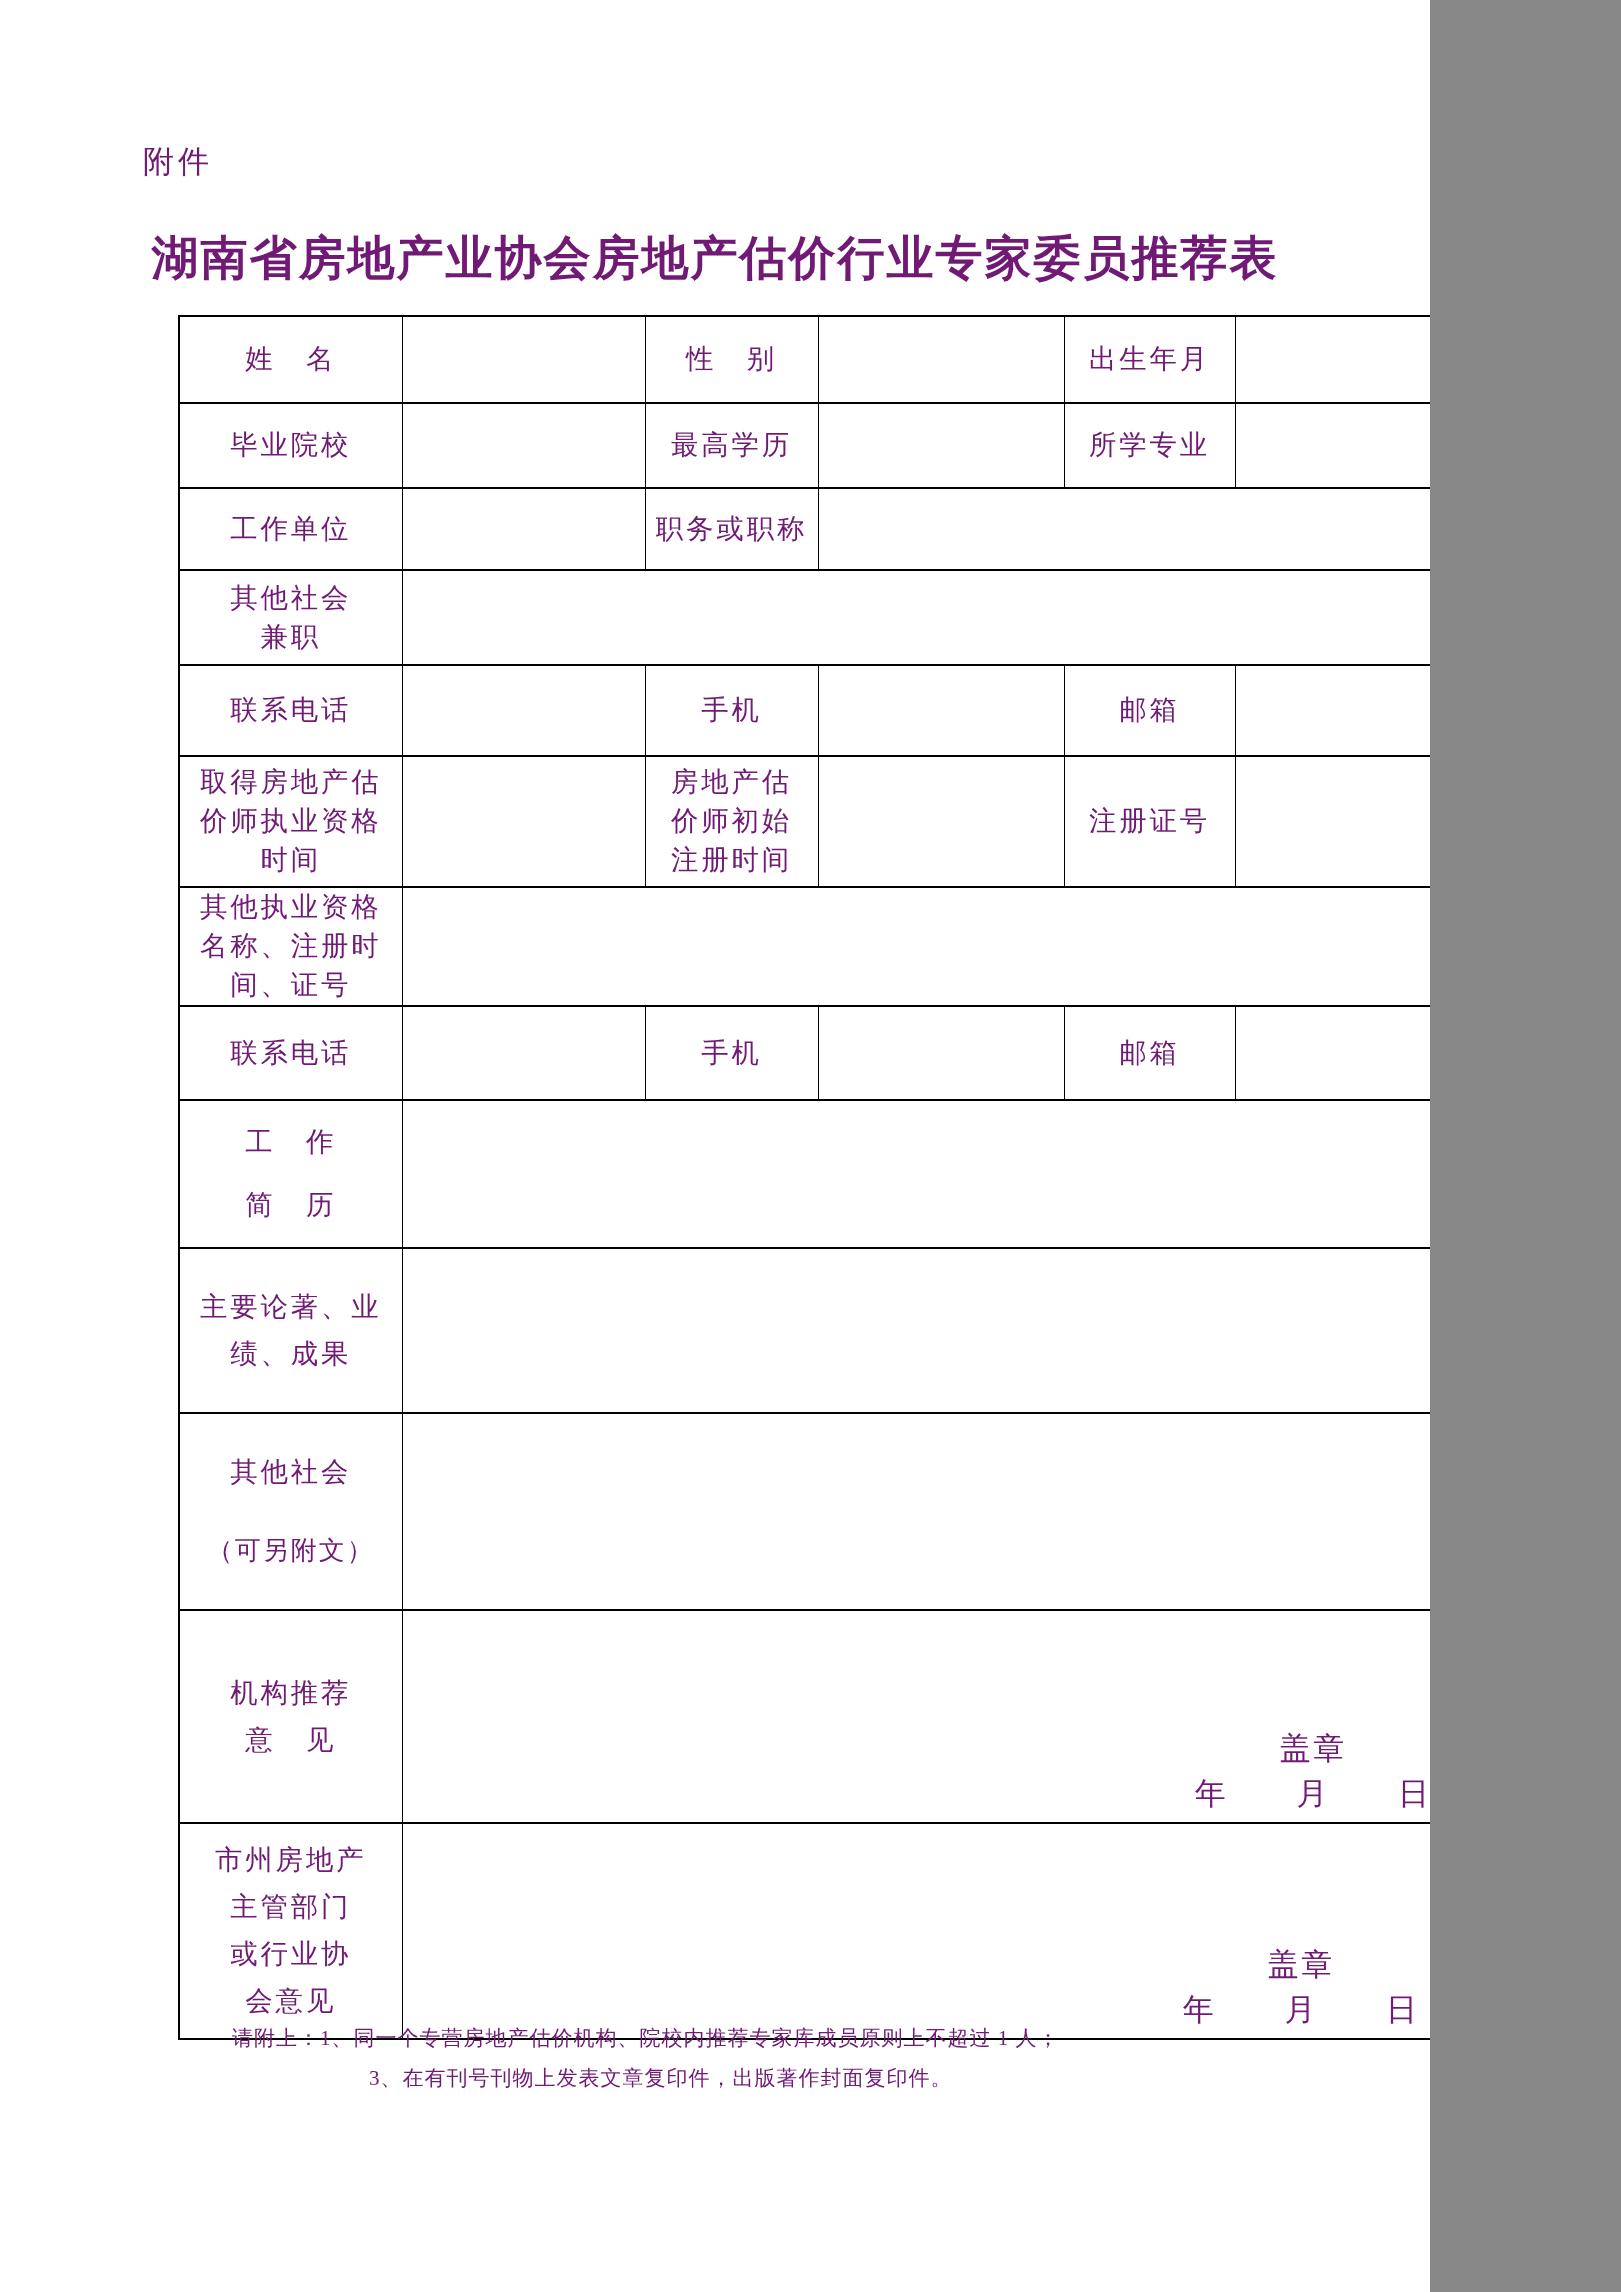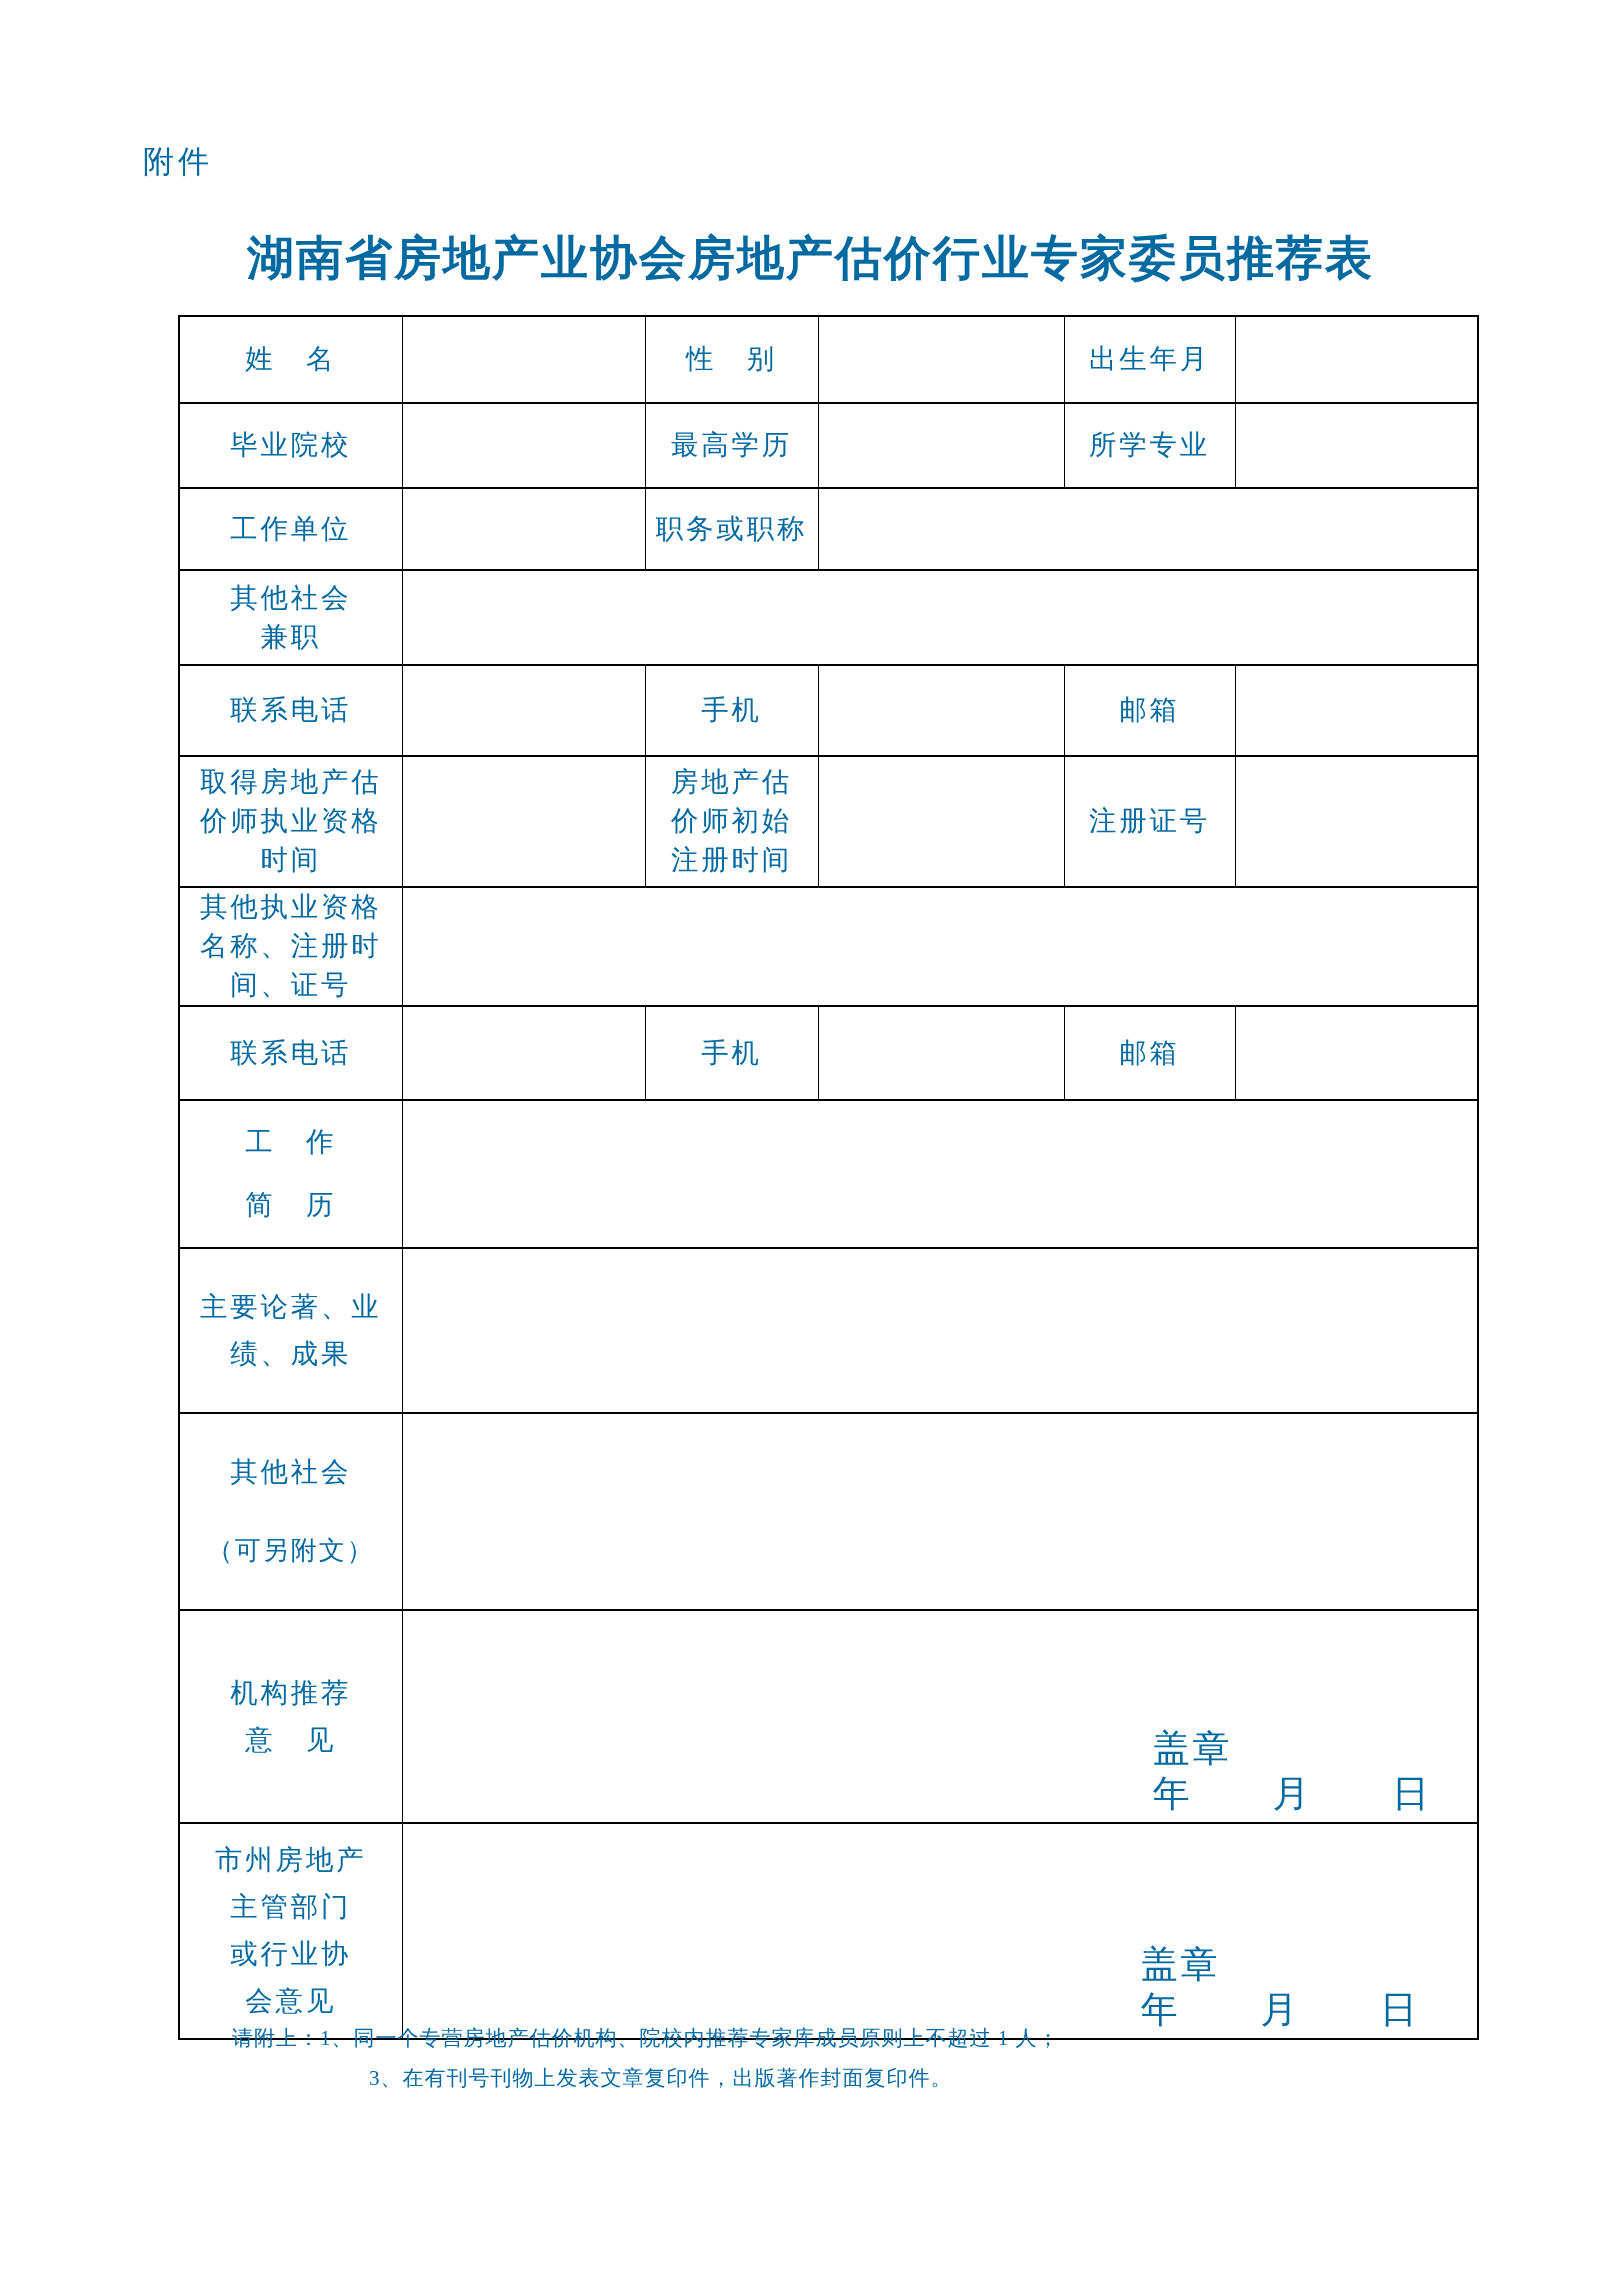--- a/index.html
+++ b/index.html
@@ -1,20 +1,20 @@
 <!DOCTYPE html>
 <html><head>
 <meta charset="utf-8">
 <style>
   html,body { margin:0; padding:0; background:#888; }
   .page {
     position:relative;
-    width:1621px; height:2293px;
+    width:1430px; height:2293px;
     background:#ffffff;
-    color:#0369a1;
+    color:#701a75;
     font-family:"Liberation Serif","DejaVu Serif",serif;
     overflow:hidden;
   }
   .attachment {
     position:absolute; left:143px; top:141px;
     font-size:31px; letter-spacing:3.9px;
   }
   .doc-title {
     position:absolute; left:0; top:227px; width:100%;
     text-align:center;
@@ -37,22 +37,22 @@
     text-align:center; vertical-align:middle;
     font-size:27.4px; line-height:39px; letter-spacing:2.9px;
     white-space:pre-line;
   }
   td.lbl.lh48 { line-height:47px; }
   td.lbl.lh64 { line-height:63px; }
   td.val { background:#ffffff; }
   .reason-note { font-size:26px; line-height:39px; letter-spacing:2px; }
   td.seal-cell { vertical-align:bottom; text-align:right; }
   .seal-block {
-    display:inline-block; text-align:left;
-    font-size:37px; line-height:45px; letter-spacing:2.9px;
+    display:inline-block; text-align:center;
+    font-size:31px; line-height:45px; letter-spacing:2.9px;
   }
   .seal-block.r12 { margin-right:45px; margin-bottom:5.9px; }
   .seal-block.r13 { margin-right:57px; margin-bottom:5.9px; }
   .notes {
     position:absolute; left:232px; top:2005px; width:1264px;
     font-size:21px; line-height:40px; letter-spacing:1px;margin-top:13px;
   }
   .notes .indent { padding-left:137px; }
 </style>
 </head>

